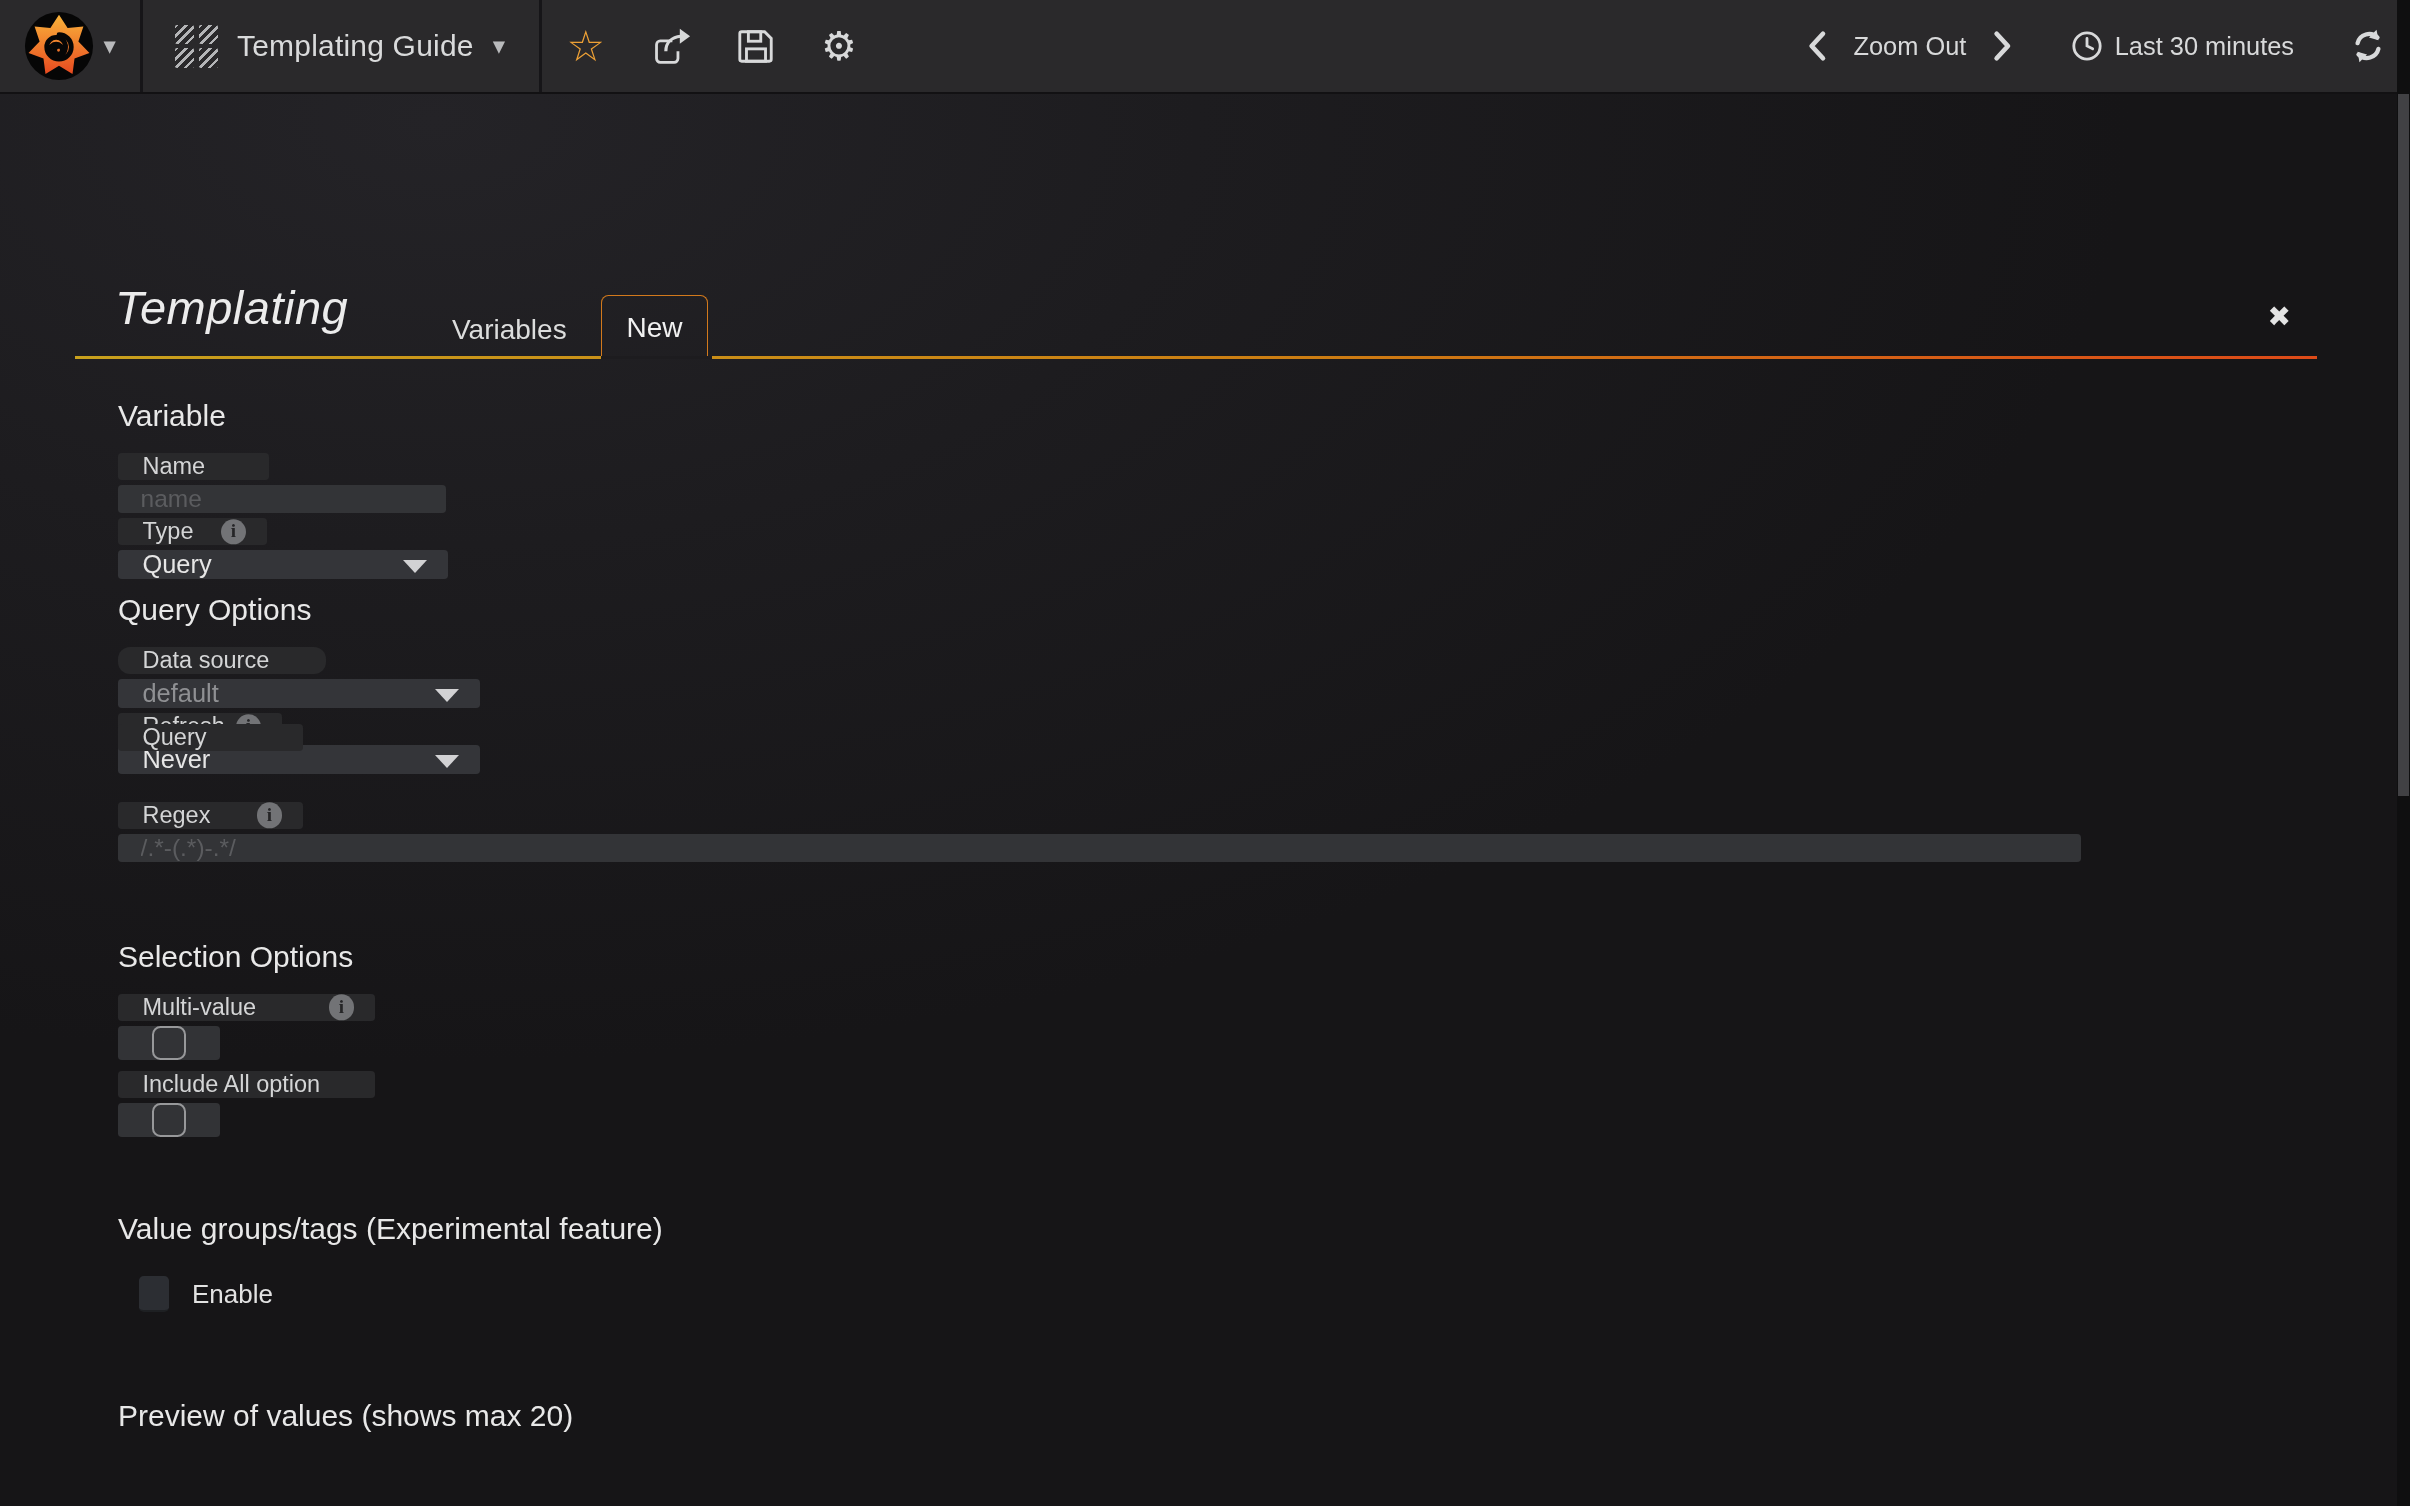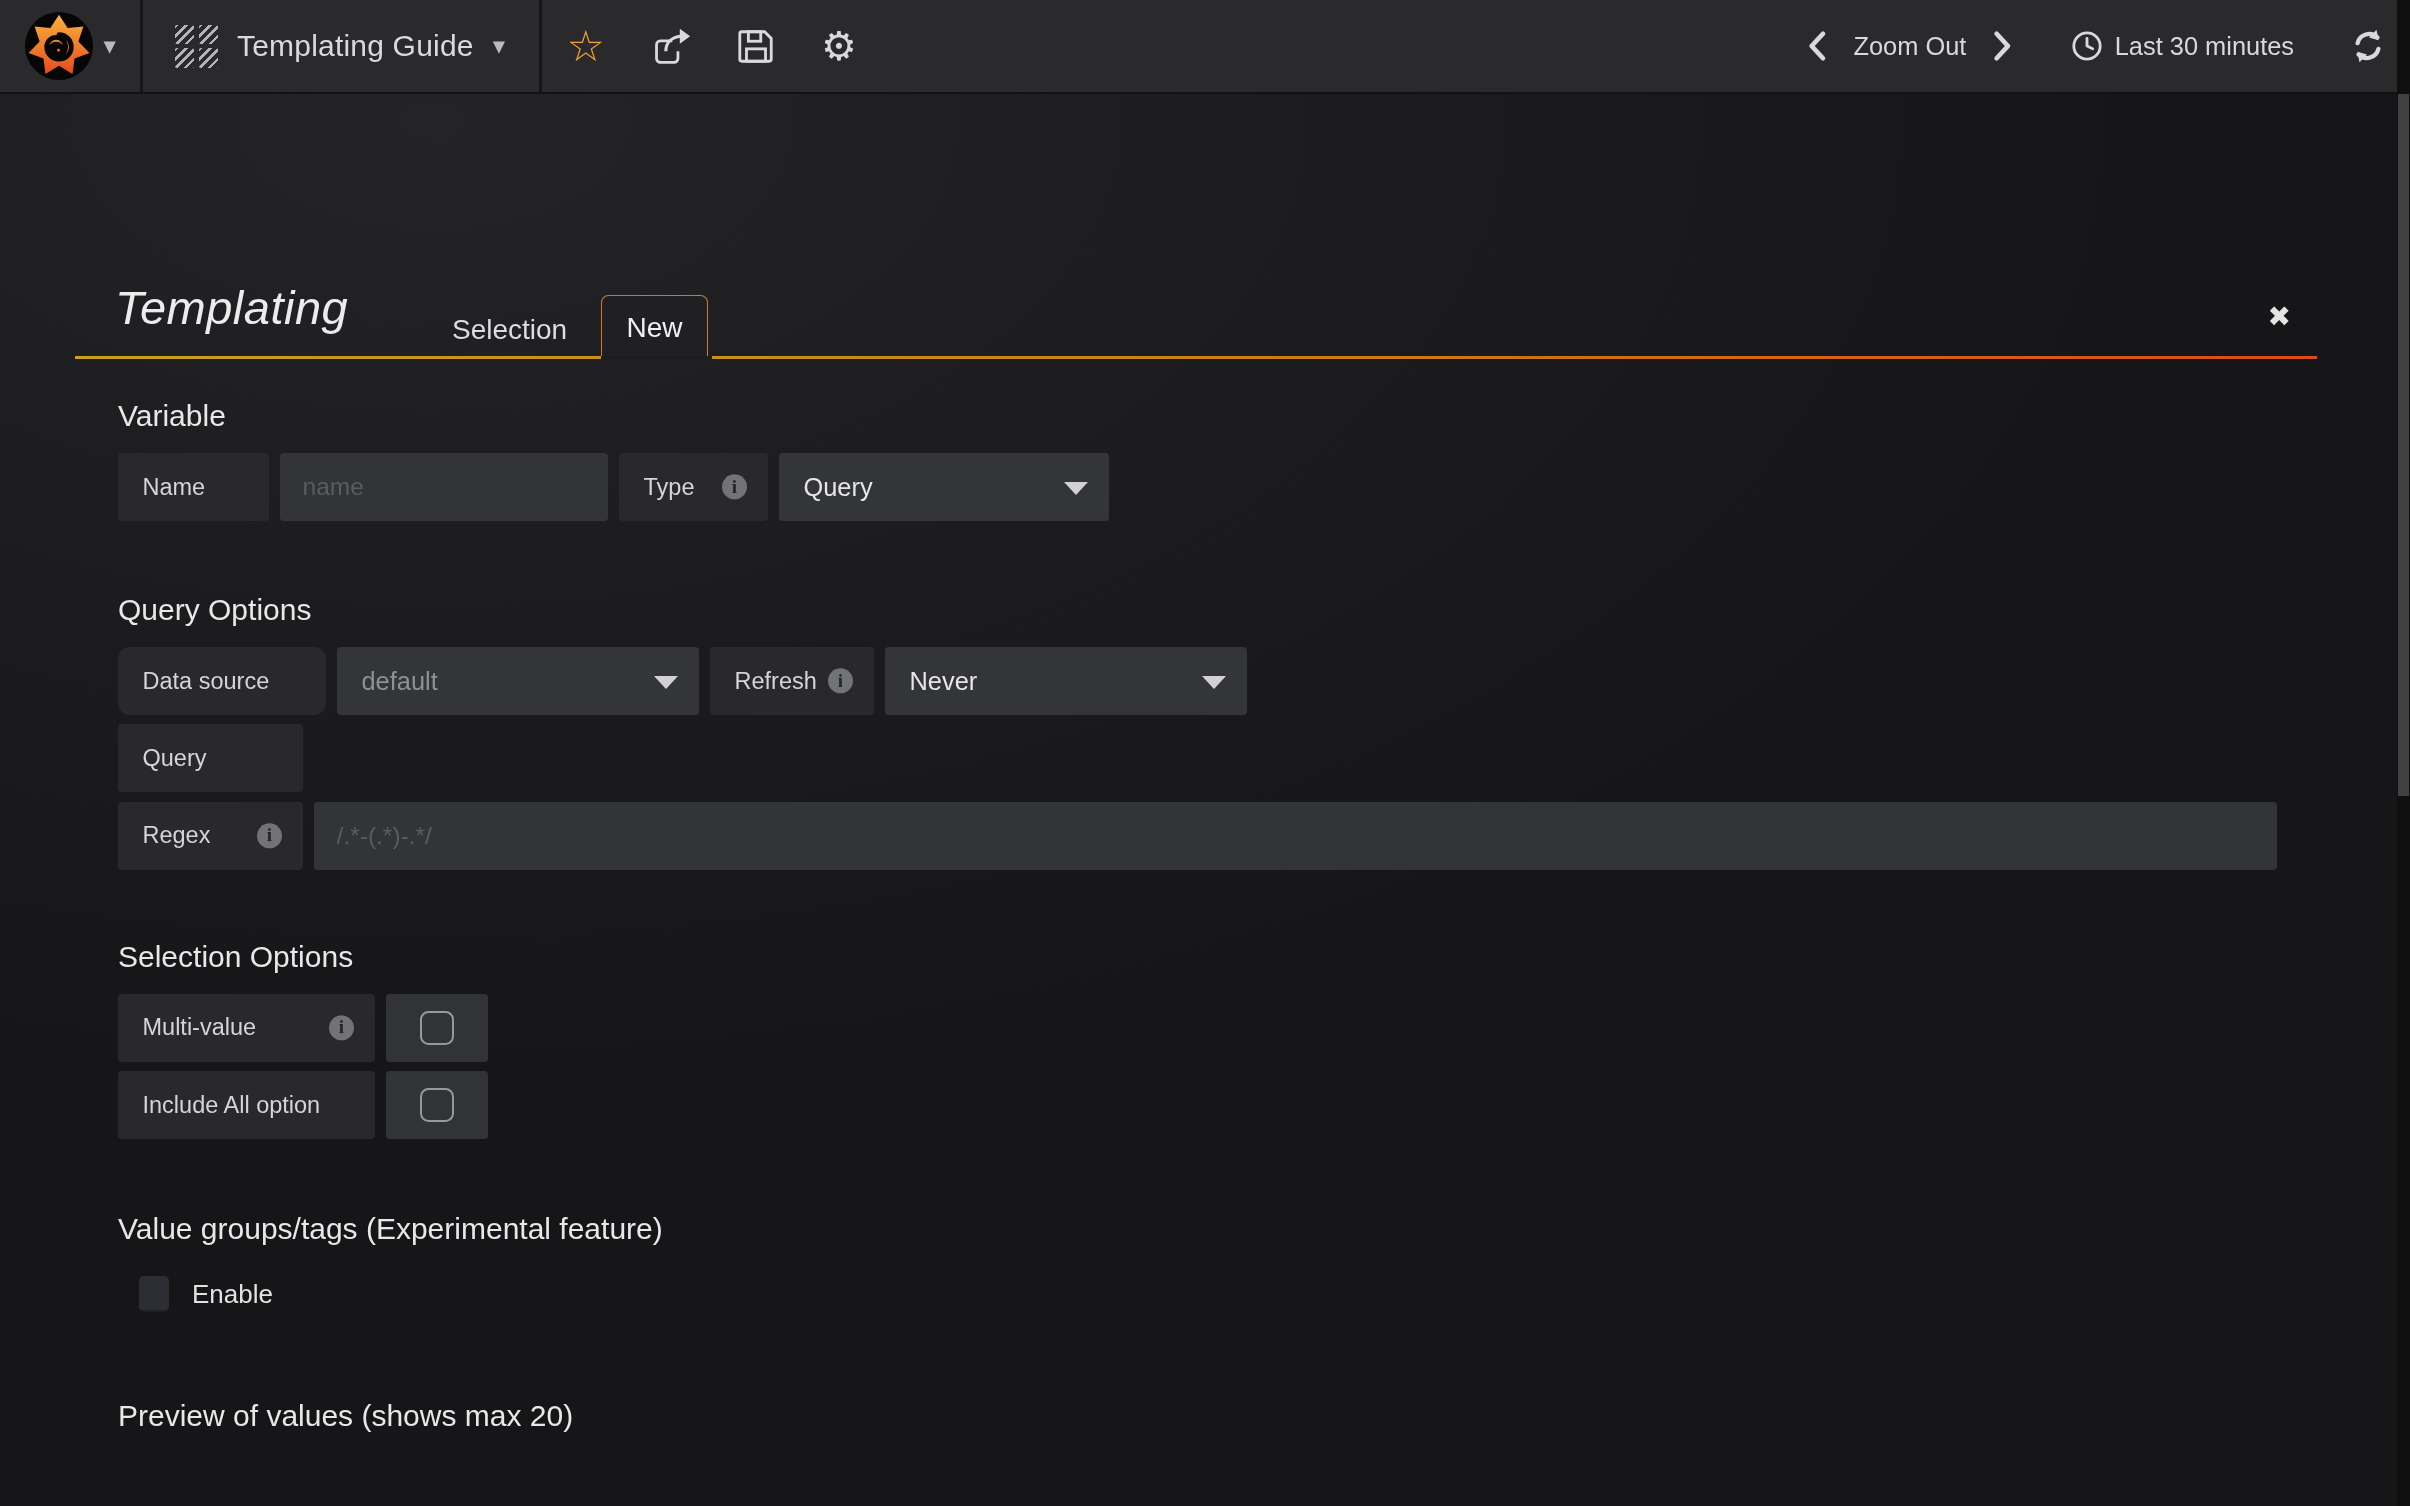--- a/index.html
+++ b/index.html
@@ -40,21 +40,21 @@
   .underline-gap { position:absolute; left:526px; bottom:0; width:111px; height:2.8px; background:#1d1c1f; }
   .close-btn { position:absolute; right:26px; top:209px; background:none; border:none; color:#e4e4e4; font-size:28px; cursor:pointer; line-height:1; }
   
   .section-heading { font-size:30px; font-weight:500; color:#e8e8e8; margin-left:43px; }
   .h-variable { margin-top:40px; }
   .h-query { margin-top:72px; }
   .h-selection { margin-top:70px; }
   .h-groups { margin-top:73px; font-weight:500; }
   .h-preview { margin-top:87px; }
   .form-rows { margin-left:43px; margin-top:20px; display:flex; flex-direction:column; gap:9.4px; }
-  .form-row { display:flex; gap:11px; height:68px; }
+  .form-row { display:flex; gap:5px; height:68px;flex-direction:column; }
   .tile { border-radius:3.8px; display:flex; align-items:center; }
   .tile-label { background:#29292b; color:#d4d5d6; font-size:23.5px; padding-left:24.5px; position:relative; }
   .tile-input { background:#333437; }
   .tile-input input { width:100%; height:100%; background:transparent; border:none; outline:none; color:#e4e4e4; font-size:24.5px; padding:0 22.6px; font-family:inherit; }
   .tile-input input::placeholder { color:#5b5c5f; }
   .tile-select { background:#343539; position:relative; cursor:pointer; padding-left:24.5px; font-size:25.4px; color:#e6e6e6; }
   .tile-select .muted { color:#8f9093; }
   .sel-caret { position:absolute; right:21px; top:50%; margin-top:-4.7px; width:0; height:0; border-left:12.2px solid transparent; border-right:12.2px solid transparent; border-top:13px solid #d2d2d4; }
   .info-badge { position:absolute; right:21px; top:50%; transform:translateY(-50%); width:25.4px; height:25.4px; border-radius:50%; background:#727376; color:#252527; font-size:19px; font-weight:bold; font-family:"Liberation Serif",serif; display:flex; align-items:center; justify-content:center; cursor:pointer; }
   .w-label-sm { width:151px; }
@@ -171,21 +171,21 @@
         </svg>
       </span>
     </button>
   </div>
 </div>
 
 <div class="content">
 
   <div class="page-header">
     <div class="page-title">Templating</div>
-    <button class="tab-variables">Selection</button>
+    <button class="tab-variables">Variables</button>
     <button class="tab-new">New</button>
     <button class="close-btn">✖</button>
     <div class="header-underline"></div>
     <div class="underline-gap"></div>
   </div>
 
   <div class="section-heading h-variable">Variable</div>
   <div class="form-rows">
     <div class="form-row">
       <div class="tile tile-label w-label-sm">Name</div>

